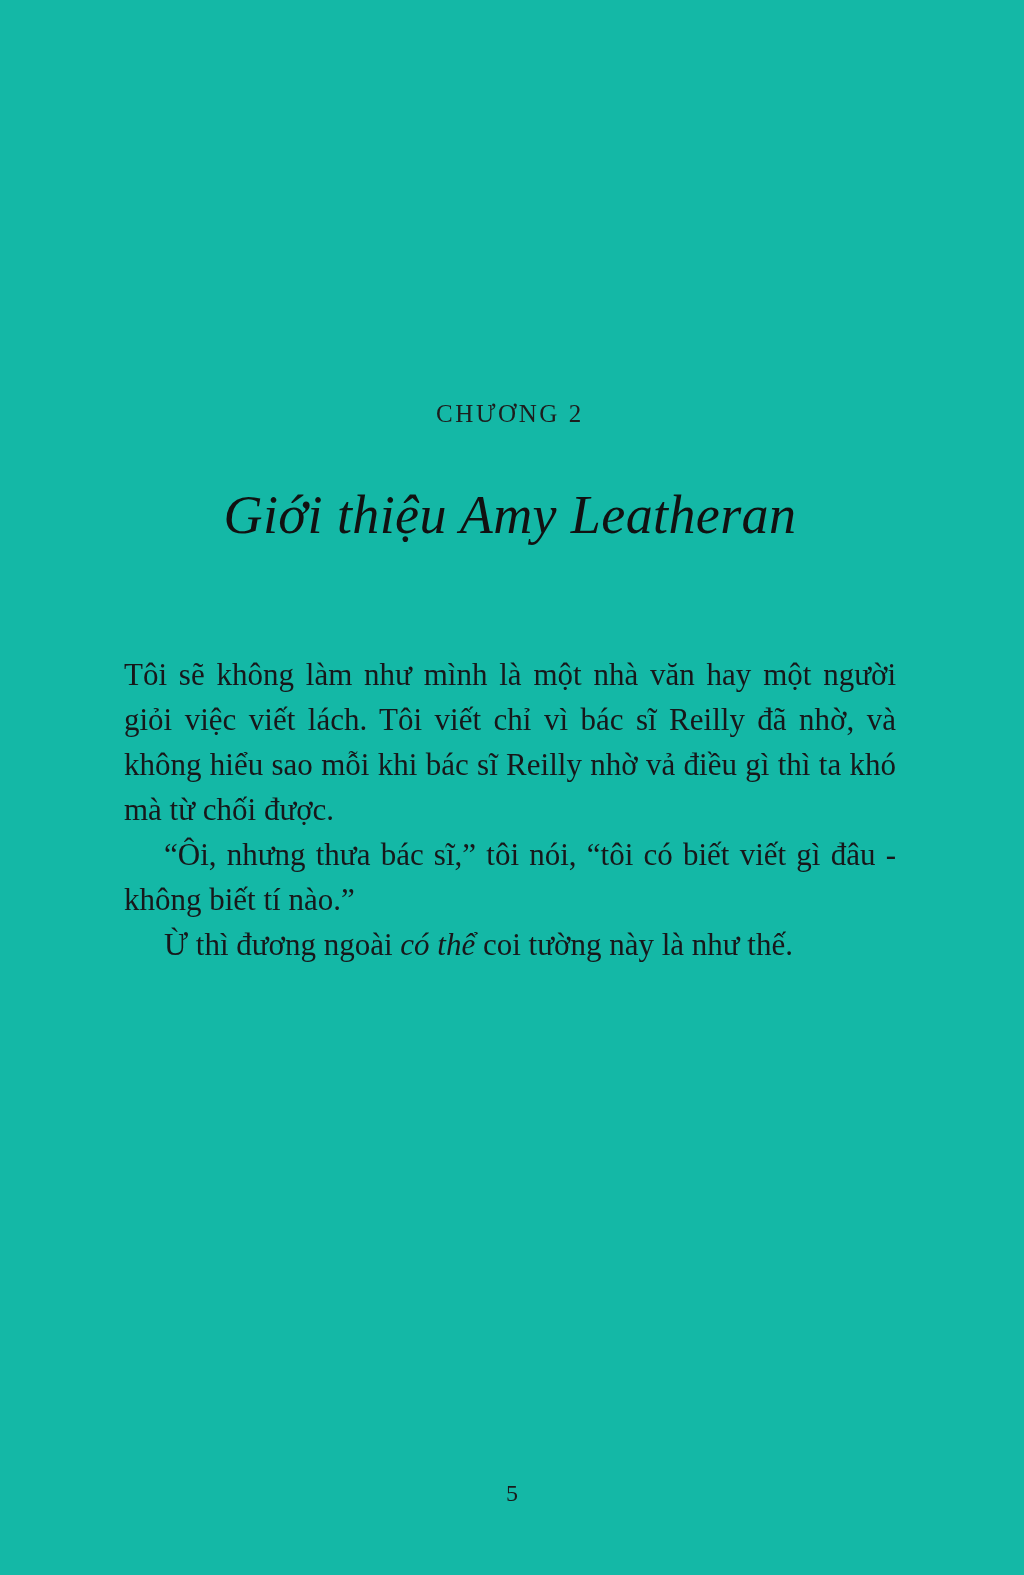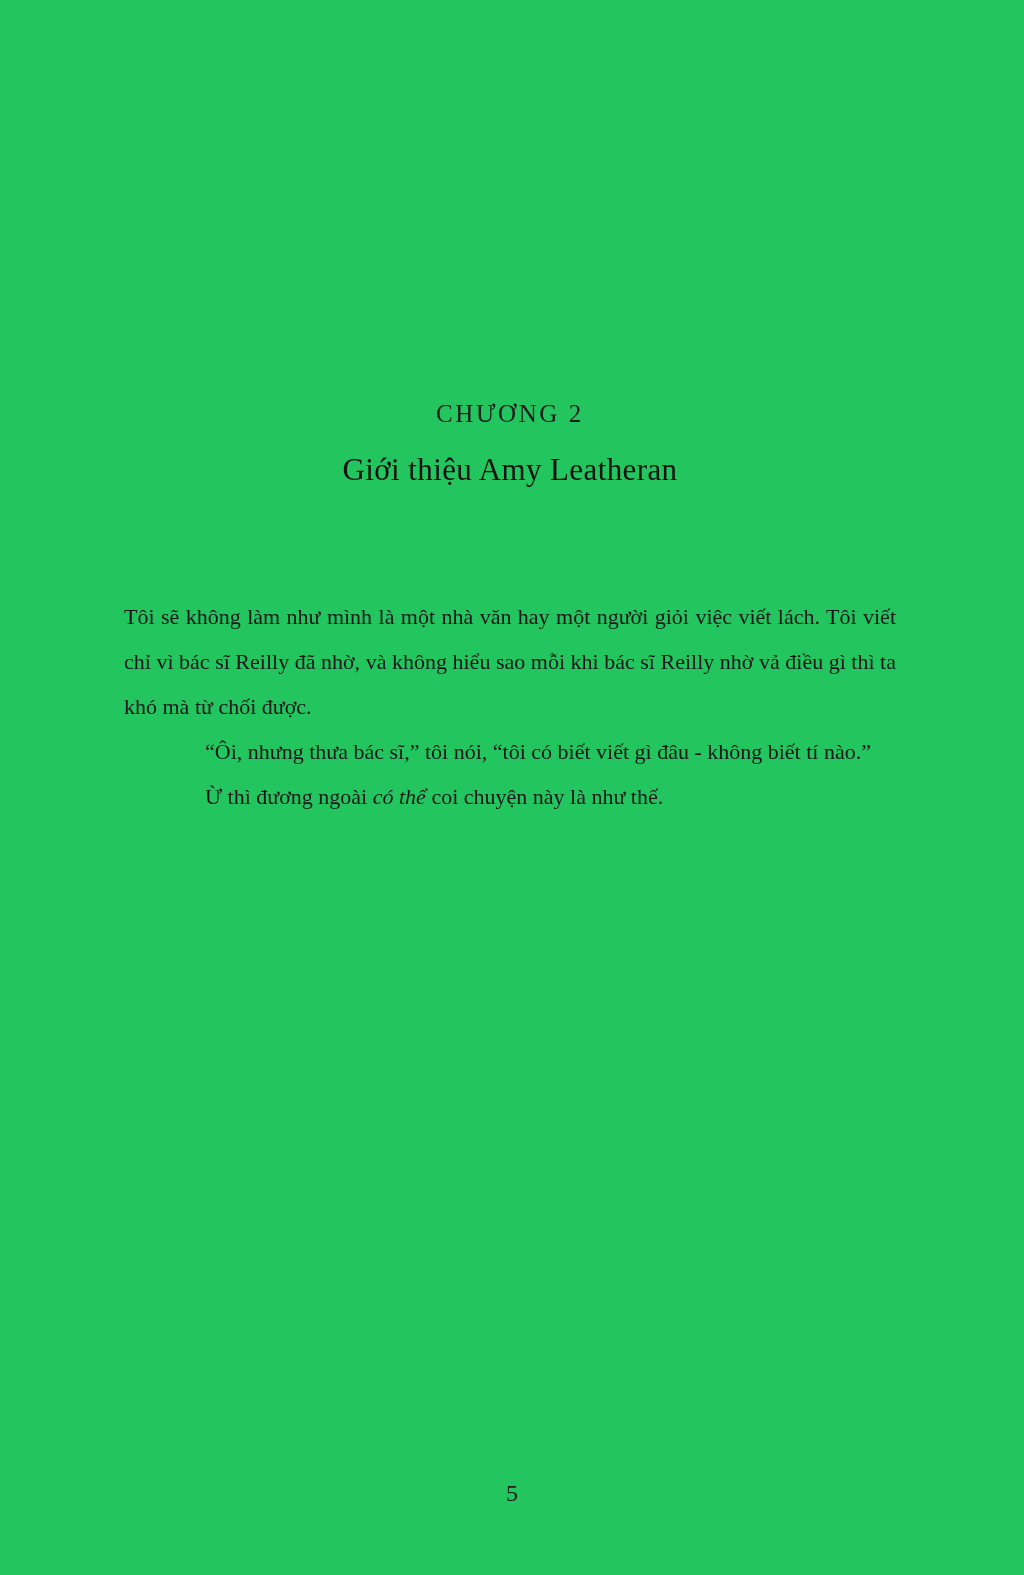--- a/index.html
+++ b/index.html
@@ -14,21 +14,21 @@
     color: #1a1a1a;
     position: relative;
     overflow: hidden;
   }
 
   .page {
     width: 1024px;
     height: 1575px;
     box-sizing: border-box;
     position: relative;
-    background: #22c55e;
+    background: #14b8a6;
   }
 
   .content {
     position: absolute;
     left: 124px;
     top: 0;
     width: 772px;
   }
 
   .chapter-label {
@@ -36,46 +36,46 @@
     font-size: 25px;
     letter-spacing: 2.6px;
     font-weight: 400;
     color: #1d1d1d;
     margin-top: 400px;
     font-family: "Liberation Serif", "DejaVu Serif", serif;
   }
 
   .chapter-title {
     text-align: center;
-    font-size: 31px;
+    font-size: 54px;
+    font-style: italic;
     font-weight: 400;
     color: #111111;
-    margin-top: 24px;
+    margin-top: 56px;
     letter-spacing: 0.4px;
     font-family: "Liberation Serif", "DejaVu Serif", serif;
   }
 
   .body-text {
     margin-top: 106px;
-    font-size: 22px;
+    font-size: 31px;
     line-height: 45px;
     text-align: justify;
     color: #17171a;
     -webkit-hyphens: none;
     hyphens: none;
   }
 
   .body-text p {
     margin: 0;
     text-indent: 0;
   }
 
   .body-text p.indent {
     text-indent: 40px;
-    margin-left: 41px;
   }
 
   .body-text em {
     font-style: italic;
   }
 
   .page-number {
     position: absolute;
     left: 0;
     right: 0;
@@ -91,19 +91,19 @@
 <div class="page">
   <div class="content">
 
     <div class="chapter-label">CHƯƠNG 2</div>
 
     <div class="chapter-title">Giới thiệu Amy Leatheran</div>
 
     <div class="body-text" id="body-text">
         <p class=""><span>Tôi sẽ không làm như mình là một nhà văn hay một người giỏi việc viết lách. Tôi viết chỉ vì bác sĩ Reilly đã nhờ, và không hiểu sao mỗi khi bác sĩ Reilly nhờ vả điều gì thì ta khó mà từ chối được.</span></p>
         <p class="indent"><span>“Ôi, nhưng thưa bác sĩ,” tôi nói, “tôi có biết viết gì đâu - không biết tí nào.”</span></p>
-        <p class="indent"><span>Ừ thì đương ngoài </span><em>có thể</em><span> coi chuyện này là như thế.</span></p>
+        <p class="indent"><span>Ừ thì đương ngoài </span><em>có thể</em><span> coi tường này là như thế.</span></p>
       </div>
 
   </div>
 
   <div class="page-number">5</div>
 </div>
 
 </body></html>

